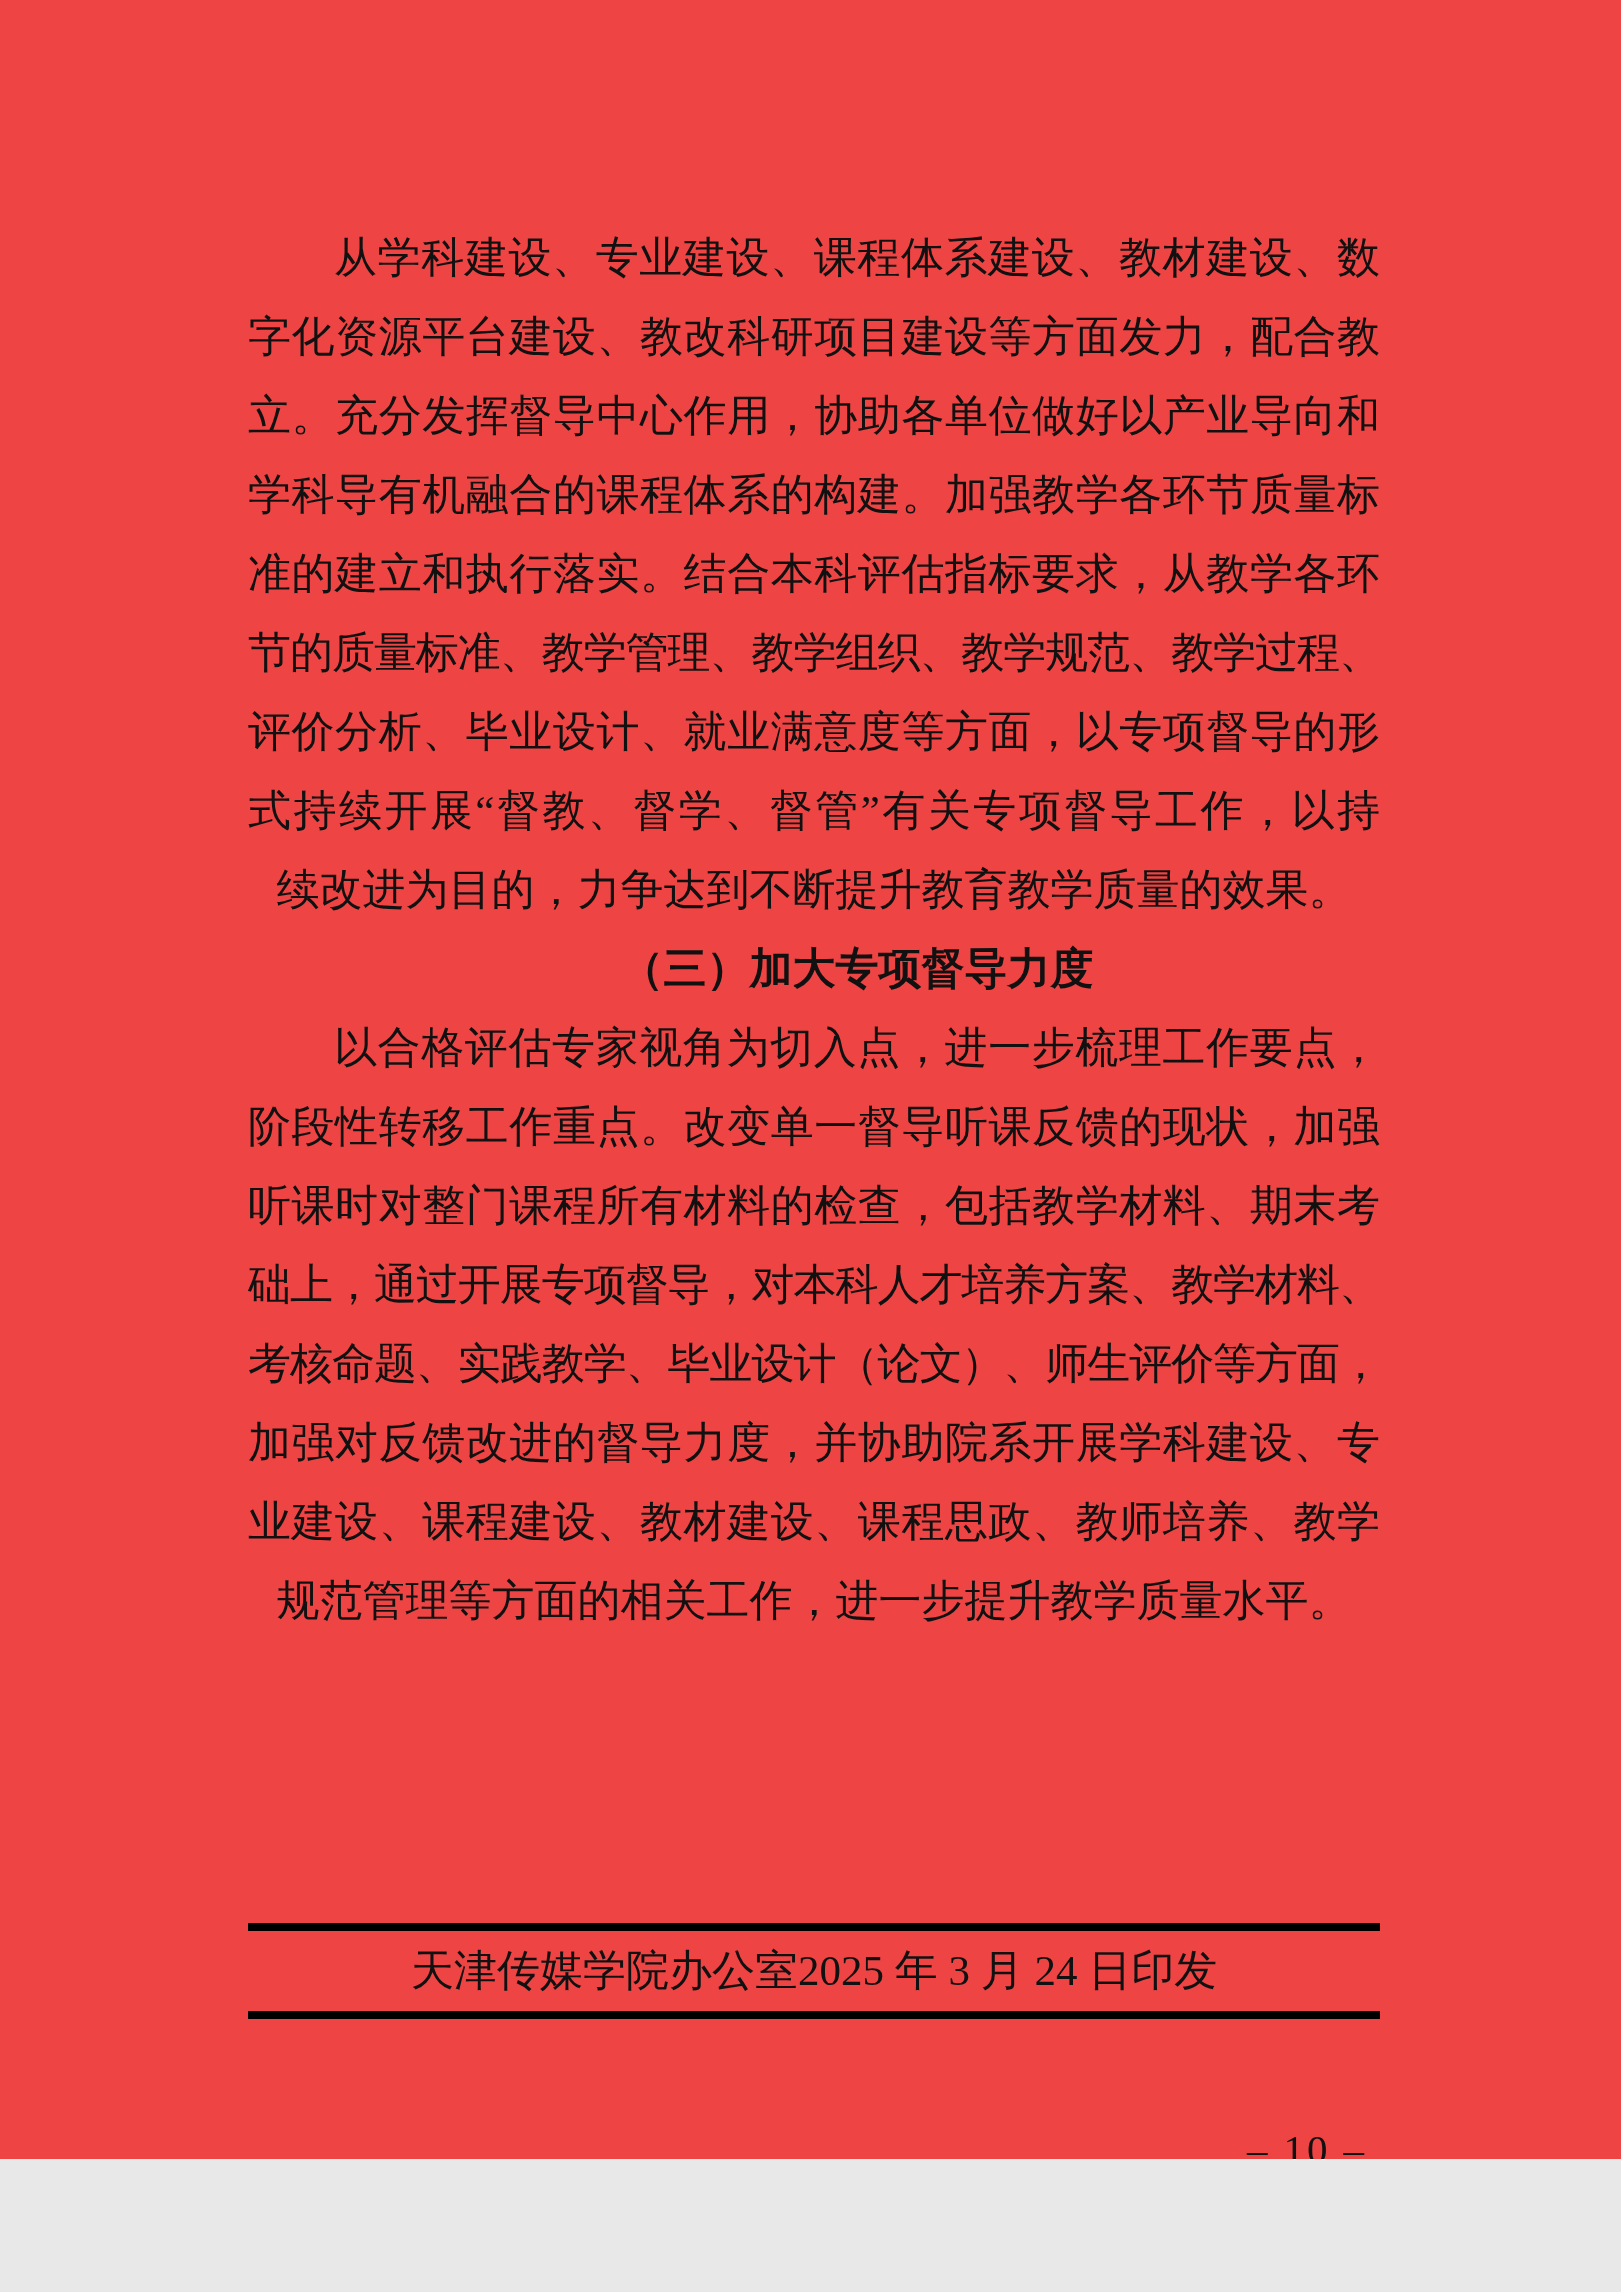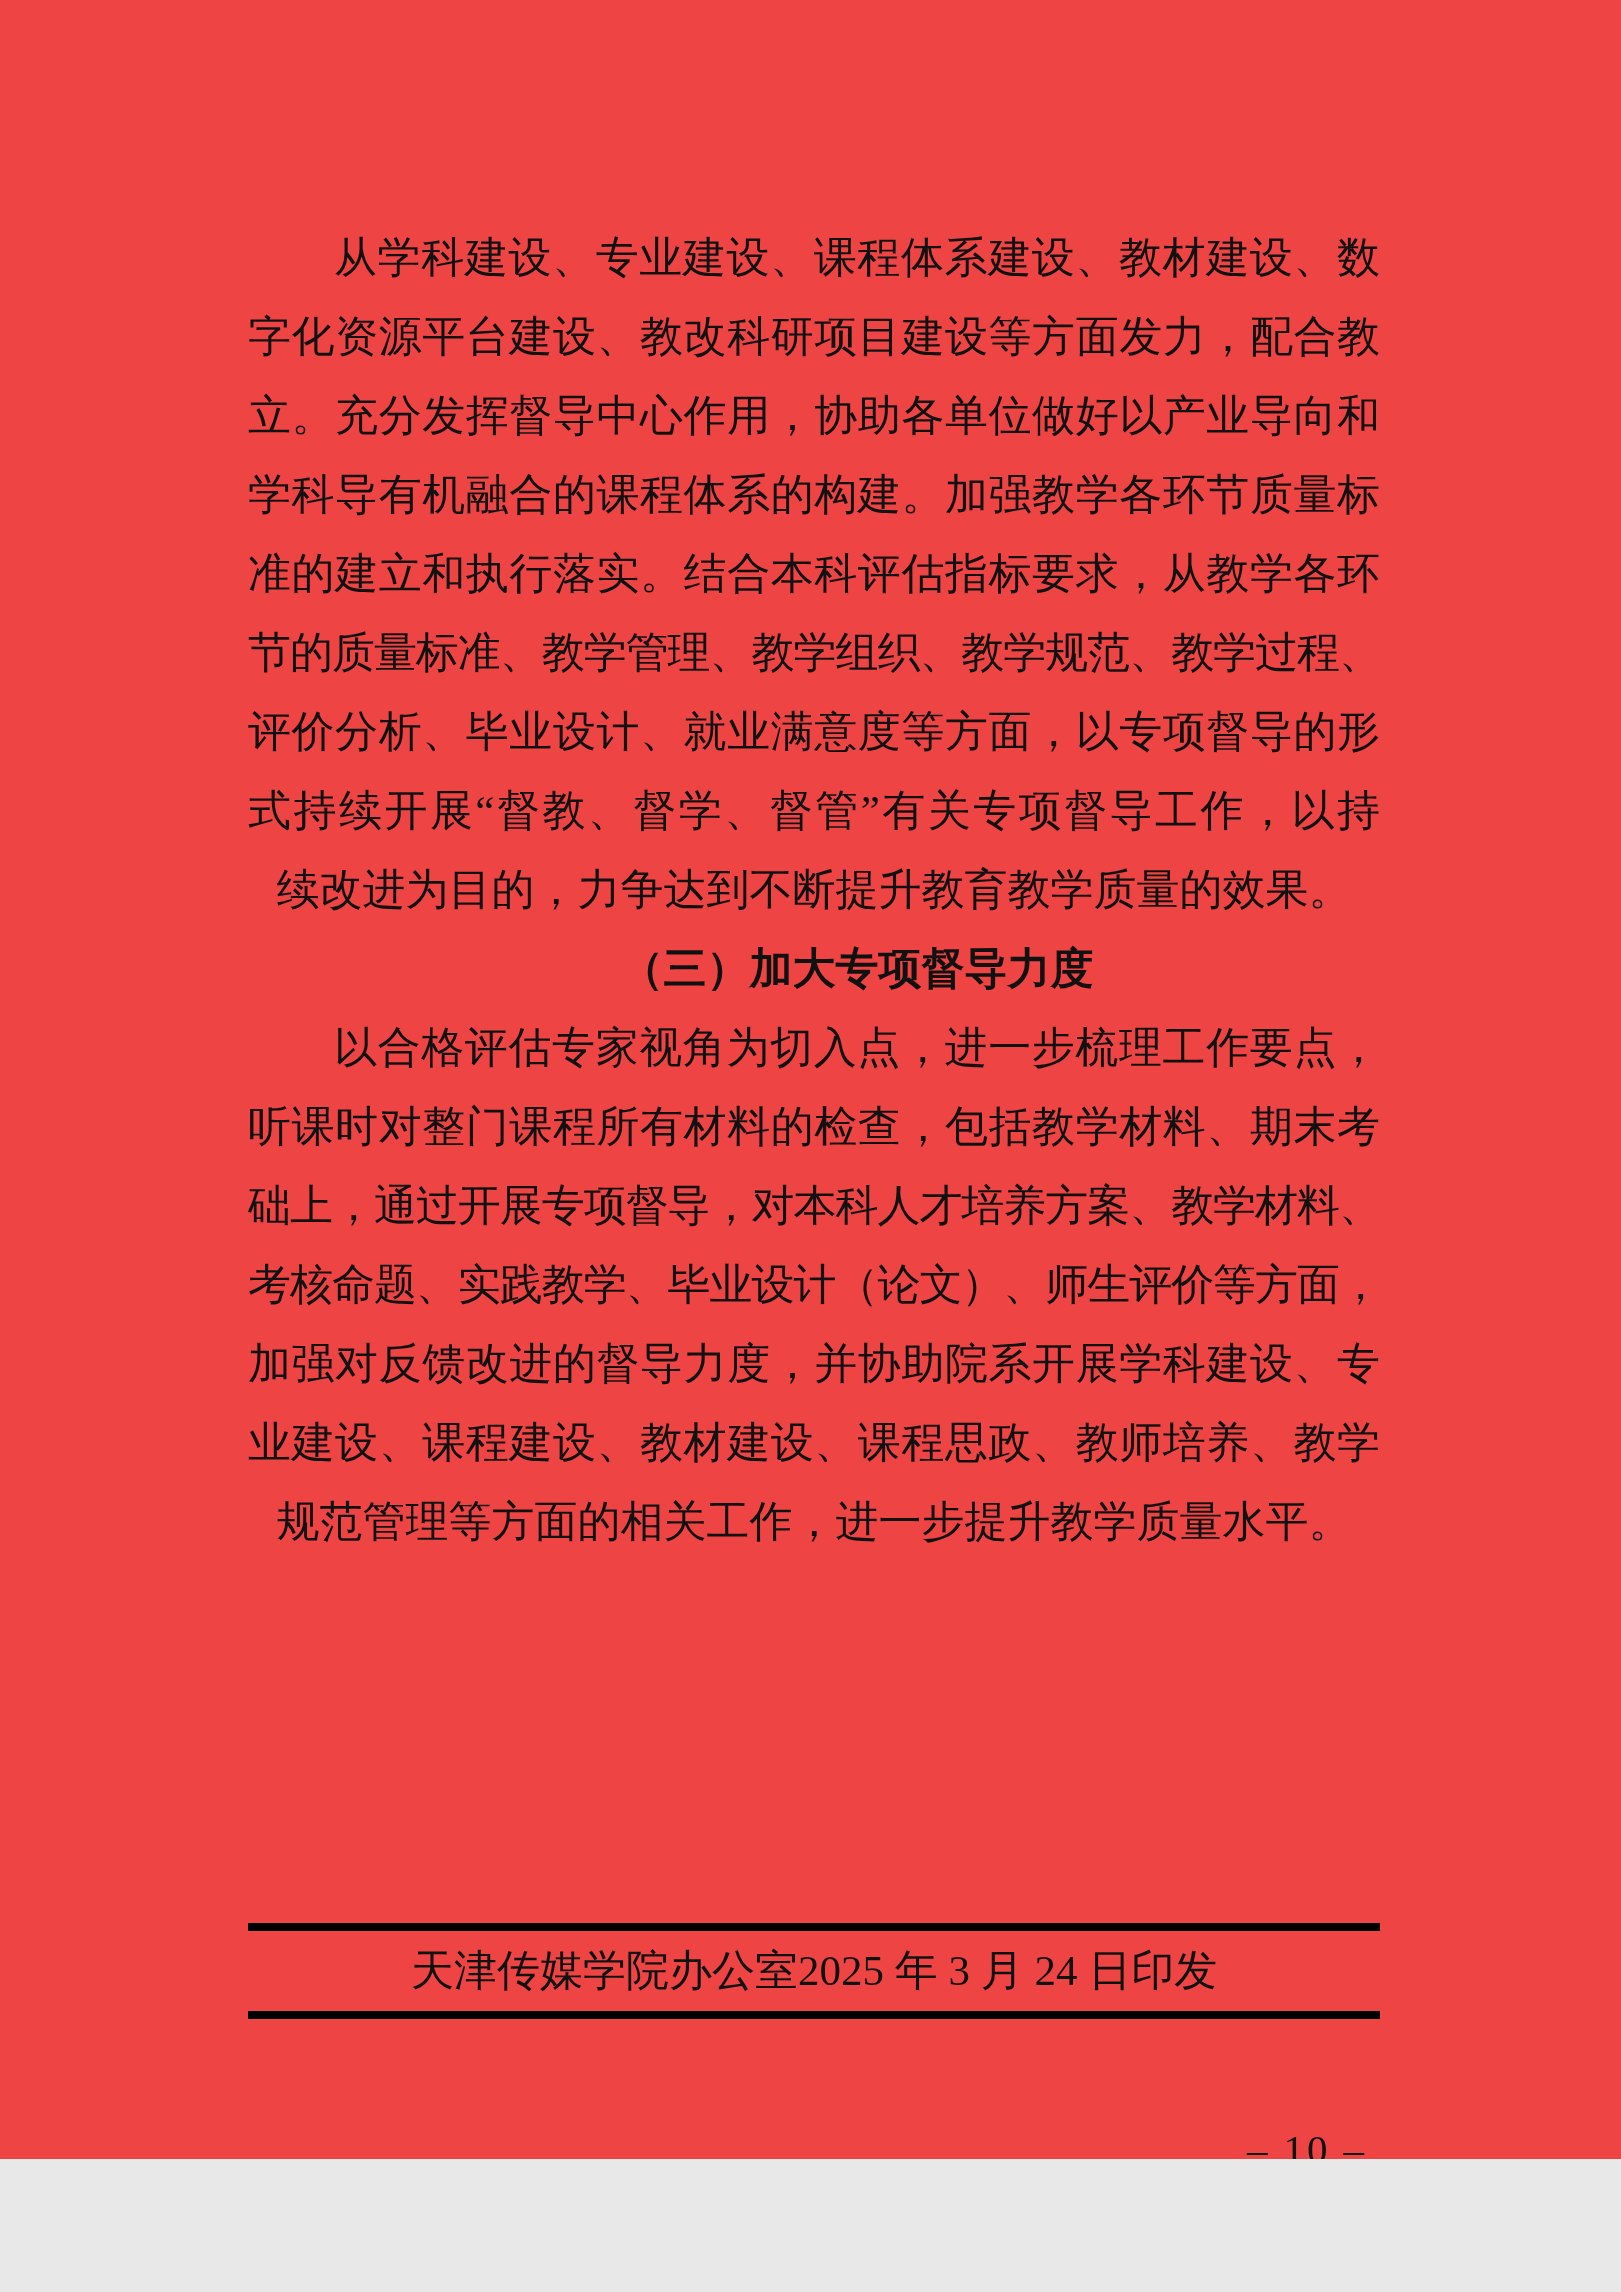--- a/index.html
+++ b/index.html
@@ -76,20 +76,21 @@
     <div class="line fill">字化资源平台建设、教改科研项目建设等方面发力，配合教</div>
     <div class="line fill">立。充分发挥督导中心作用，协助各单位做好以产业导向和</div>
     <div class="line fill">学科导有机融合的课程体系的构建。加强教学各环节质量标</div>
     <div class="line fill">准的建立和执行落实。结合本科评估指标要求，从教学各环</div>
     <div class="line fill tight">节的质量标准、教学管理、教学组织、教学规范、教学过程、</div>
     <div class="line fill">评价分析、毕业设计、就业满意度等方面，以专项督导的形</div>
     <div class="line fill">式持续开展“督教、督学、督管”有关专项督导工作，以持</div>
     <div class="line">续改进为目的，力争达到不断提升教育教学质量的效果。</div>
     <div class="line bold indent">（三）加大专项督导力度</div>
     <div class="line fill indent">以合格评估专家视角为切入点，进一步梳理工作要点，</div>
+    <div class="line fill">阶段性转移工作重点。改变单一督导听课反馈的现状，加强</div>
     <div class="line fill">听课时对整门课程所有材料的检查，包括教学材料、期末考</div>
     <div class="line fill tight">础上，通过开展专项督导，对本科人才培养方案、教学材料、</div>
     <div class="line fill tight">考核命题、实践教学、毕业设计（论文）、师生评价等方面，</div>
     <div class="line fill">加强对反馈改进的督导力度，并协助院系开展学科建设、专</div>
     <div class="line fill">业建设、课程建设、教材建设、课程思政、教师培养、教学</div>
     <div class="line">规范管理等方面的相关工作，进一步提升教学质量水平。</div>
   </div>
 
   <div class="footer-rule rule-top"></div>
 

